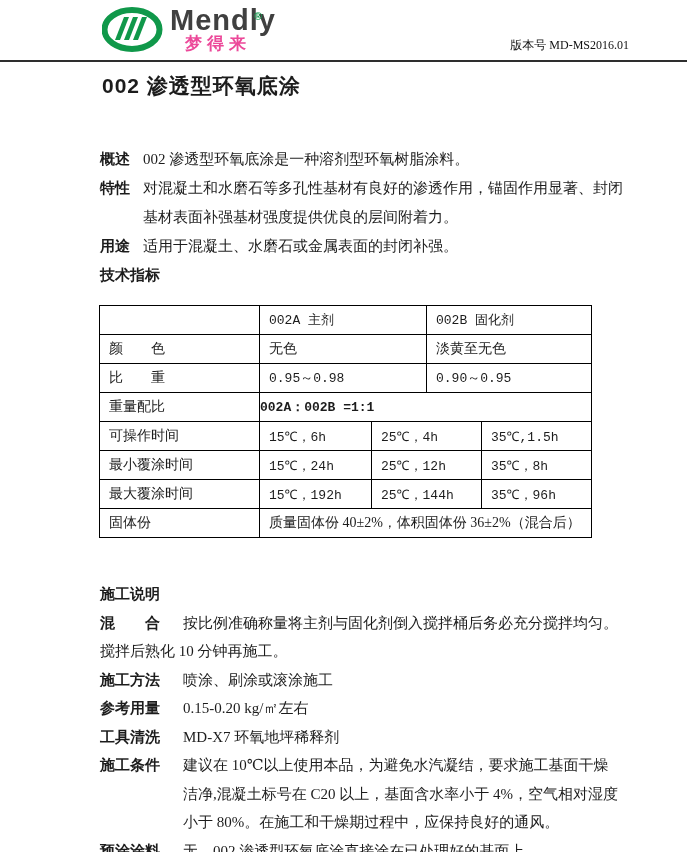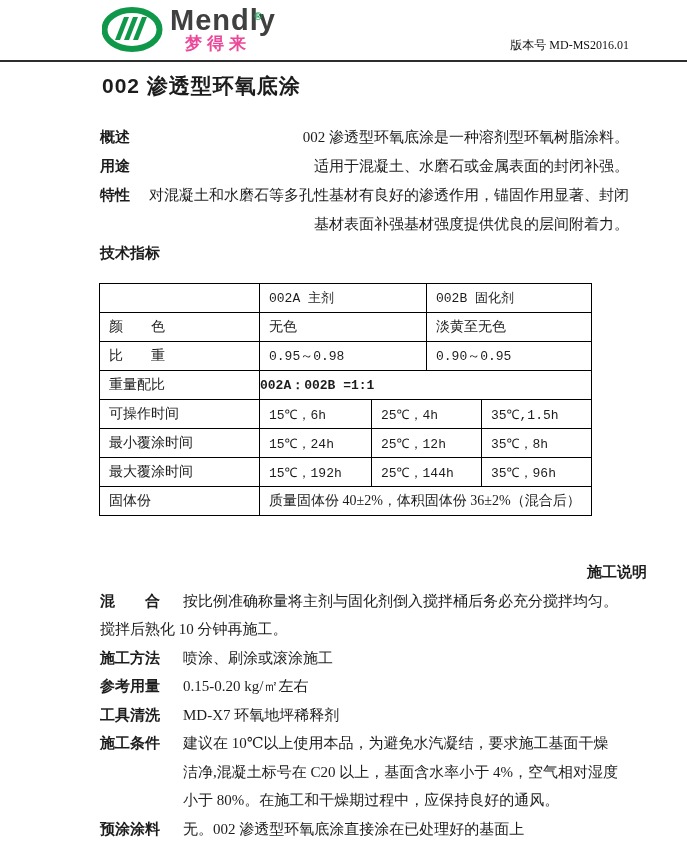--- a/index.html
+++ b/index.html
@@ -39,25 +39,25 @@
 
   
   .doc-title {
     margin:11px 0 0 102px;
     font-size:21px; line-height:26px; font-weight:bold;
     font-family:"Liberation Sans","DejaVu Sans",sans-serif;
     letter-spacing:1px;
   }
 
   
-  .intro { margin:24px 58px 0 100px; font-size:15px; line-height:29px; }
+  .intro { margin:46px 58px 0 100px; font-size:15px; line-height:29px; }
   .irow { display:flex; }
   .ilbl { flex:none; width:43px; font-weight:bold; }
   .itxt { flex:1; }
-  .iline { display:block;text-align:right; }
+  .iline { display:block; }
   .sec-heading { font-weight:bold; font-size:15px; line-height:29px; }
 
   
   table.spec {
     margin:15px 0 0 99px;
     border-collapse:collapse;
     width:492px;
     font-size:14px;
     table-layout:fixed;
   }
@@ -70,21 +70,21 @@
     overflow:hidden;
   }
   table.spec td.center { text-align:left; padding-left:0;font-weight:bold; }
   table.spec td.num {
     font-family:"Liberation Mono","DejaVu Sans Mono",monospace;
     font-size:13px;
   }
 
   
   .construction { margin:42px 40px 0 100px; font-size:15px; line-height:28.5px; }
-  .c-heading { font-weight:bold; font-size:15px; line-height:28.5px;text-align:right; }
+  .c-heading { font-weight:bold; font-size:15px; line-height:28.5px; }
   .crow { display:flex; }
   .clbl { flex:none; width:83px; font-weight:bold; }
   .ctxt { flex:1; }
   .cline { display:block; }
   .crow.flush .ctxt { margin-left:0; }
 </style>
 </head>
 <body>
 
 <div class="page">
@@ -113,30 +113,30 @@
   <h1 class="doc-title">002 渗透型环氧底涂</h1>
 
   <section class="intro">
     <div class="irow">
       <span class="ilbl">概述</span>
       <span class="itxt">
         <span class="iline">002 渗透型环氧底涂是一种溶剂型环氧树脂涂料。</span>
       </span>
     </div>
     <div class="irow">
-      <span class="ilbl">用途</span>
-      <span class="itxt">
-        <span class="iline">适用于混凝土、水磨石或金属表面的封闭补强。</span>
-      </span>
-    </div>
-    <div class="irow">
       <span class="ilbl">特性</span>
       <span class="itxt">
         <span class="iline">对混凝土和水磨石等多孔性基材有良好的渗透作用，锚固作用显著、封闭</span>
         <span class="iline">基材表面补强基材强度提供优良的层间附着力。</span>
+      </span>
+    </div>
+    <div class="irow">
+      <span class="ilbl">用途</span>
+      <span class="itxt">
+        <span class="iline">适用于混凝土、水磨石或金属表面的封闭补强。</span>
       </span>
     </div>
     <div class="sec-heading">技术指标</div>
   </section>
 
   <table class="spec">
     <colgroup>
       <col style="width:160px">
         <col style="width:112px">
         <col style="width:55px">

